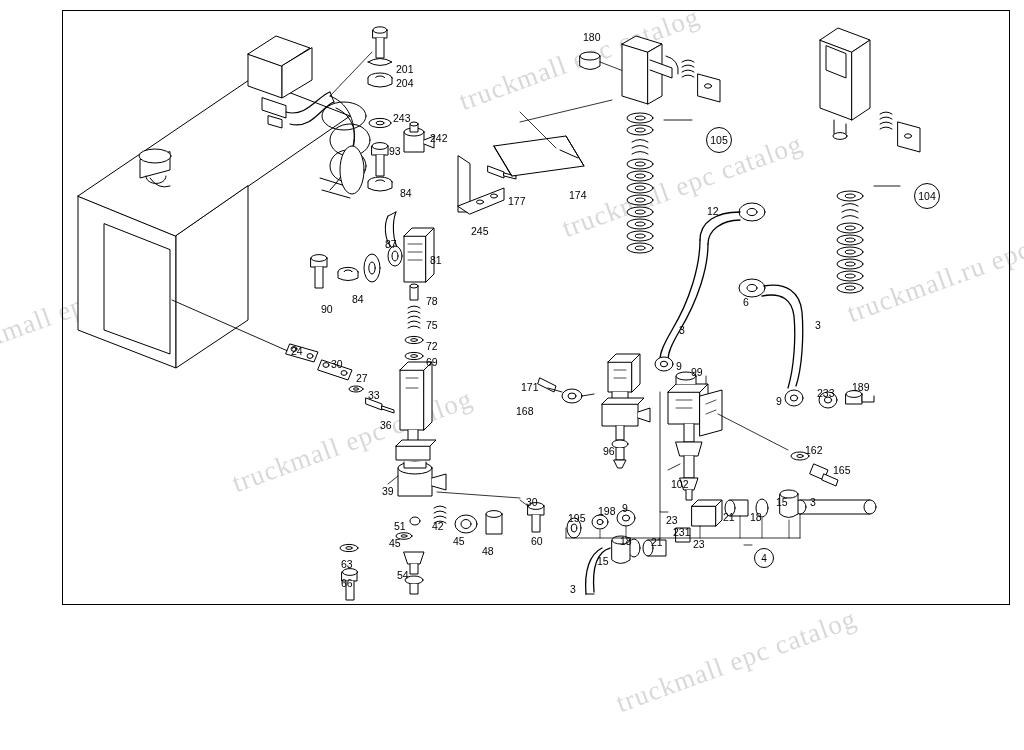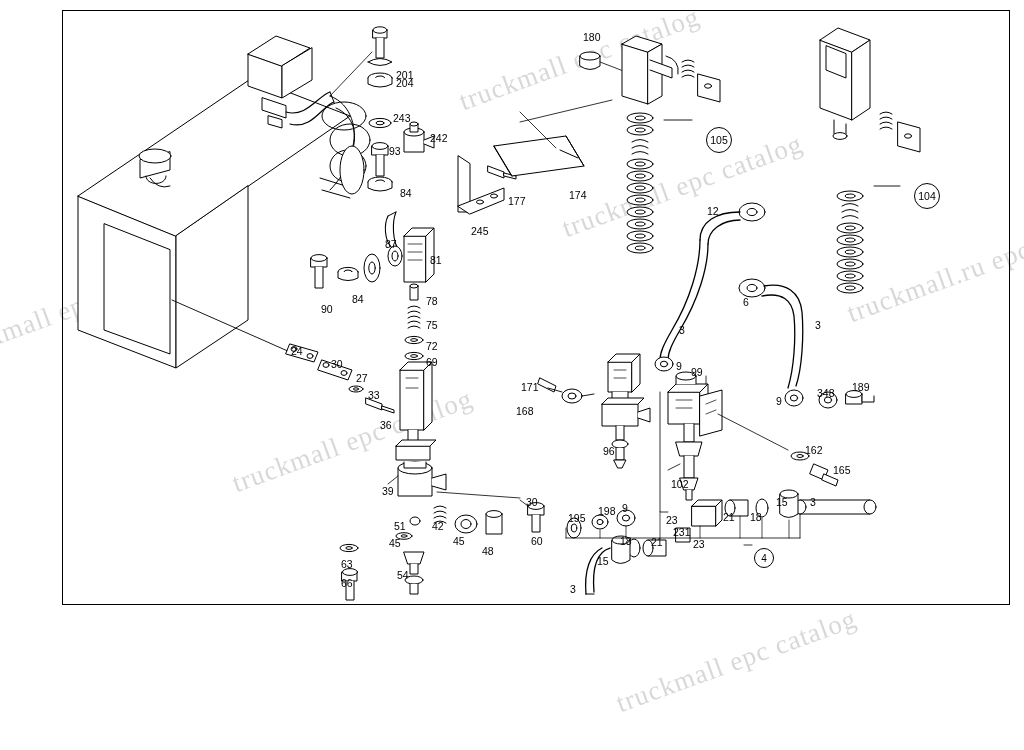--- a/index.html
+++ b/index.html
@@ -462,21 +462,21 @@
       <path d="M660 512 L660 538" stroke-width="0.7"></path>
       <path d="M700 526 L700 538" stroke-width="0.7"></path>
       <path d="M740 516 L740 538" stroke-width="0.7"></path>
       <path d="M762 518 L762 538" stroke-width="0.7"></path>
       <path d="M789 520 L789 538" stroke-width="0.7"></path>
       <path d="M744 545 L752 545" stroke-width="0.8"></path>
     </g>
   </svg>
 
   <div id="labels">
-      <div class="lbl" style="left: 396px; top: 70px; text-align: center;">201</div>
+      <div class="lbl" style="left: 396px; top: 64px; text-align: center;">201</div>
       <div class="lbl" style="left: 396px; top: 78px;">204</div>
       <div class="lbl" style="left: 393px; top: 113px;">243</div>
       <div class="lbl" style="left: 430px; top: 133px;">242</div>
       <div class="lbl" style="left: 389px; top: 146px;">93</div>
       <div class="lbl" style="left: 400px; top: 188px;">84</div>
       <div class="lbl" style="left: 385px; top: 239px;">87</div>
       <div class="lbl" style="left: 430px; top: 255px;">81</div>
       <div class="lbl" style="left: 352px; top: 294px;">84</div>
       <div class="lbl" style="left: 321px; top: 304px;">90</div>
       <div class="lbl" style="left: 426px; top: 296px;">78</div>
@@ -496,21 +496,21 @@
       <div class="lbl" style="left: 743px; top: 297px;">6</div>
       <div class="lbl" style="left: 679px; top: 325px;">3</div>
       <div class="lbl" style="left: 815px; top: 320px;">3</div>
       <div class="lbl" style="left: 676px; top: 361px;">9</div>
       <div class="lbl" style="left: 776px; top: 396px;">9</div>
       <div class="lbl" style="left: 521px; top: 382px;">171</div>
       <div class="lbl" style="left: 516px; top: 406px;">168</div>
       <div class="lbl" style="left: 603px; top: 446px;">96</div>
       <div class="lbl" style="left: 691px; top: 367px;">99</div>
       <div class="lbl" style="left: 671px; top: 479px;">102</div>
-      <div class="lbl" style="left: 817px; top: 388px;">348</div>
+      <div class="lbl" style="left: 817px; top: 388px;">233</div>
       <div class="lbl" style="left: 852px; top: 382px;">189</div>
       <div class="lbl" style="left: 805px; top: 445px;">162</div>
       <div class="lbl" style="left: 833px; top: 465px;">165</div>
       <div class="lbl" style="left: 382px; top: 486px;">39</div>
       <div class="lbl" style="left: 394px; top: 521px;">51</div>
       <div class="lbl" style="left: 432px; top: 521px;">42</div>
       <div class="lbl" style="left: 389px; top: 538px;">45</div>
       <div class="lbl" style="left: 453px; top: 536px;">45</div>
       <div class="lbl" style="left: 482px; top: 546px;">48</div>
       <div class="lbl" style="left: 526px; top: 497px;">30</div>

